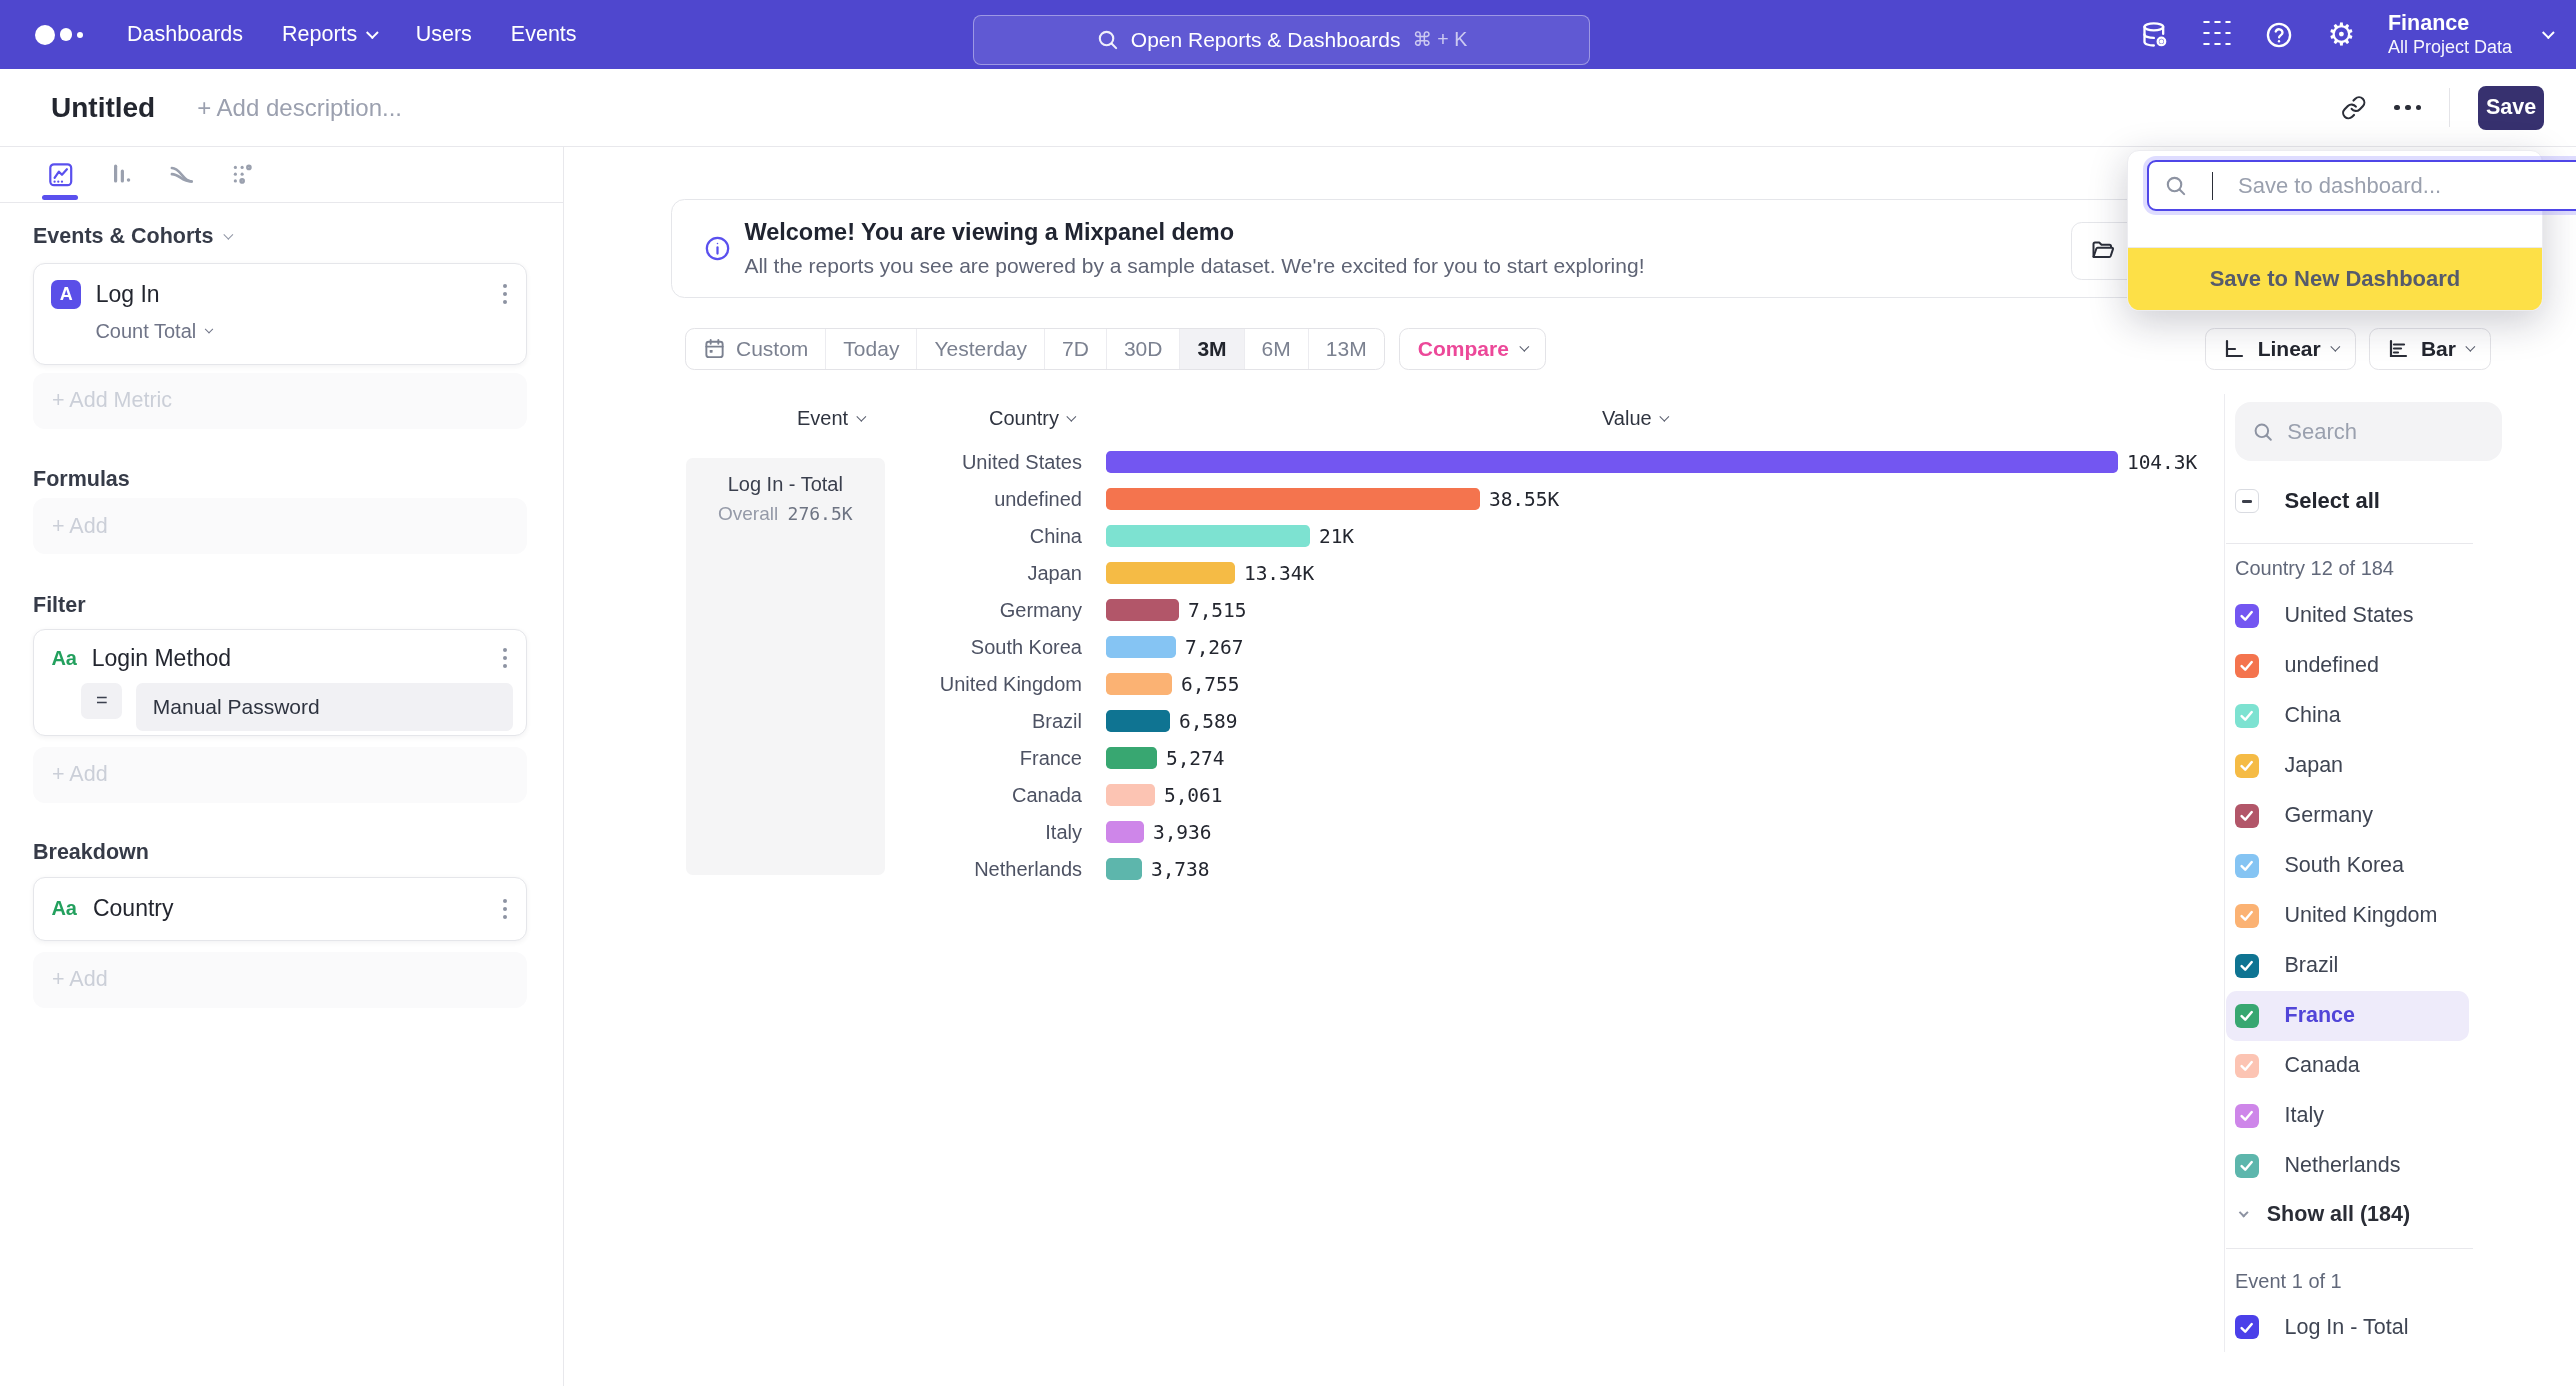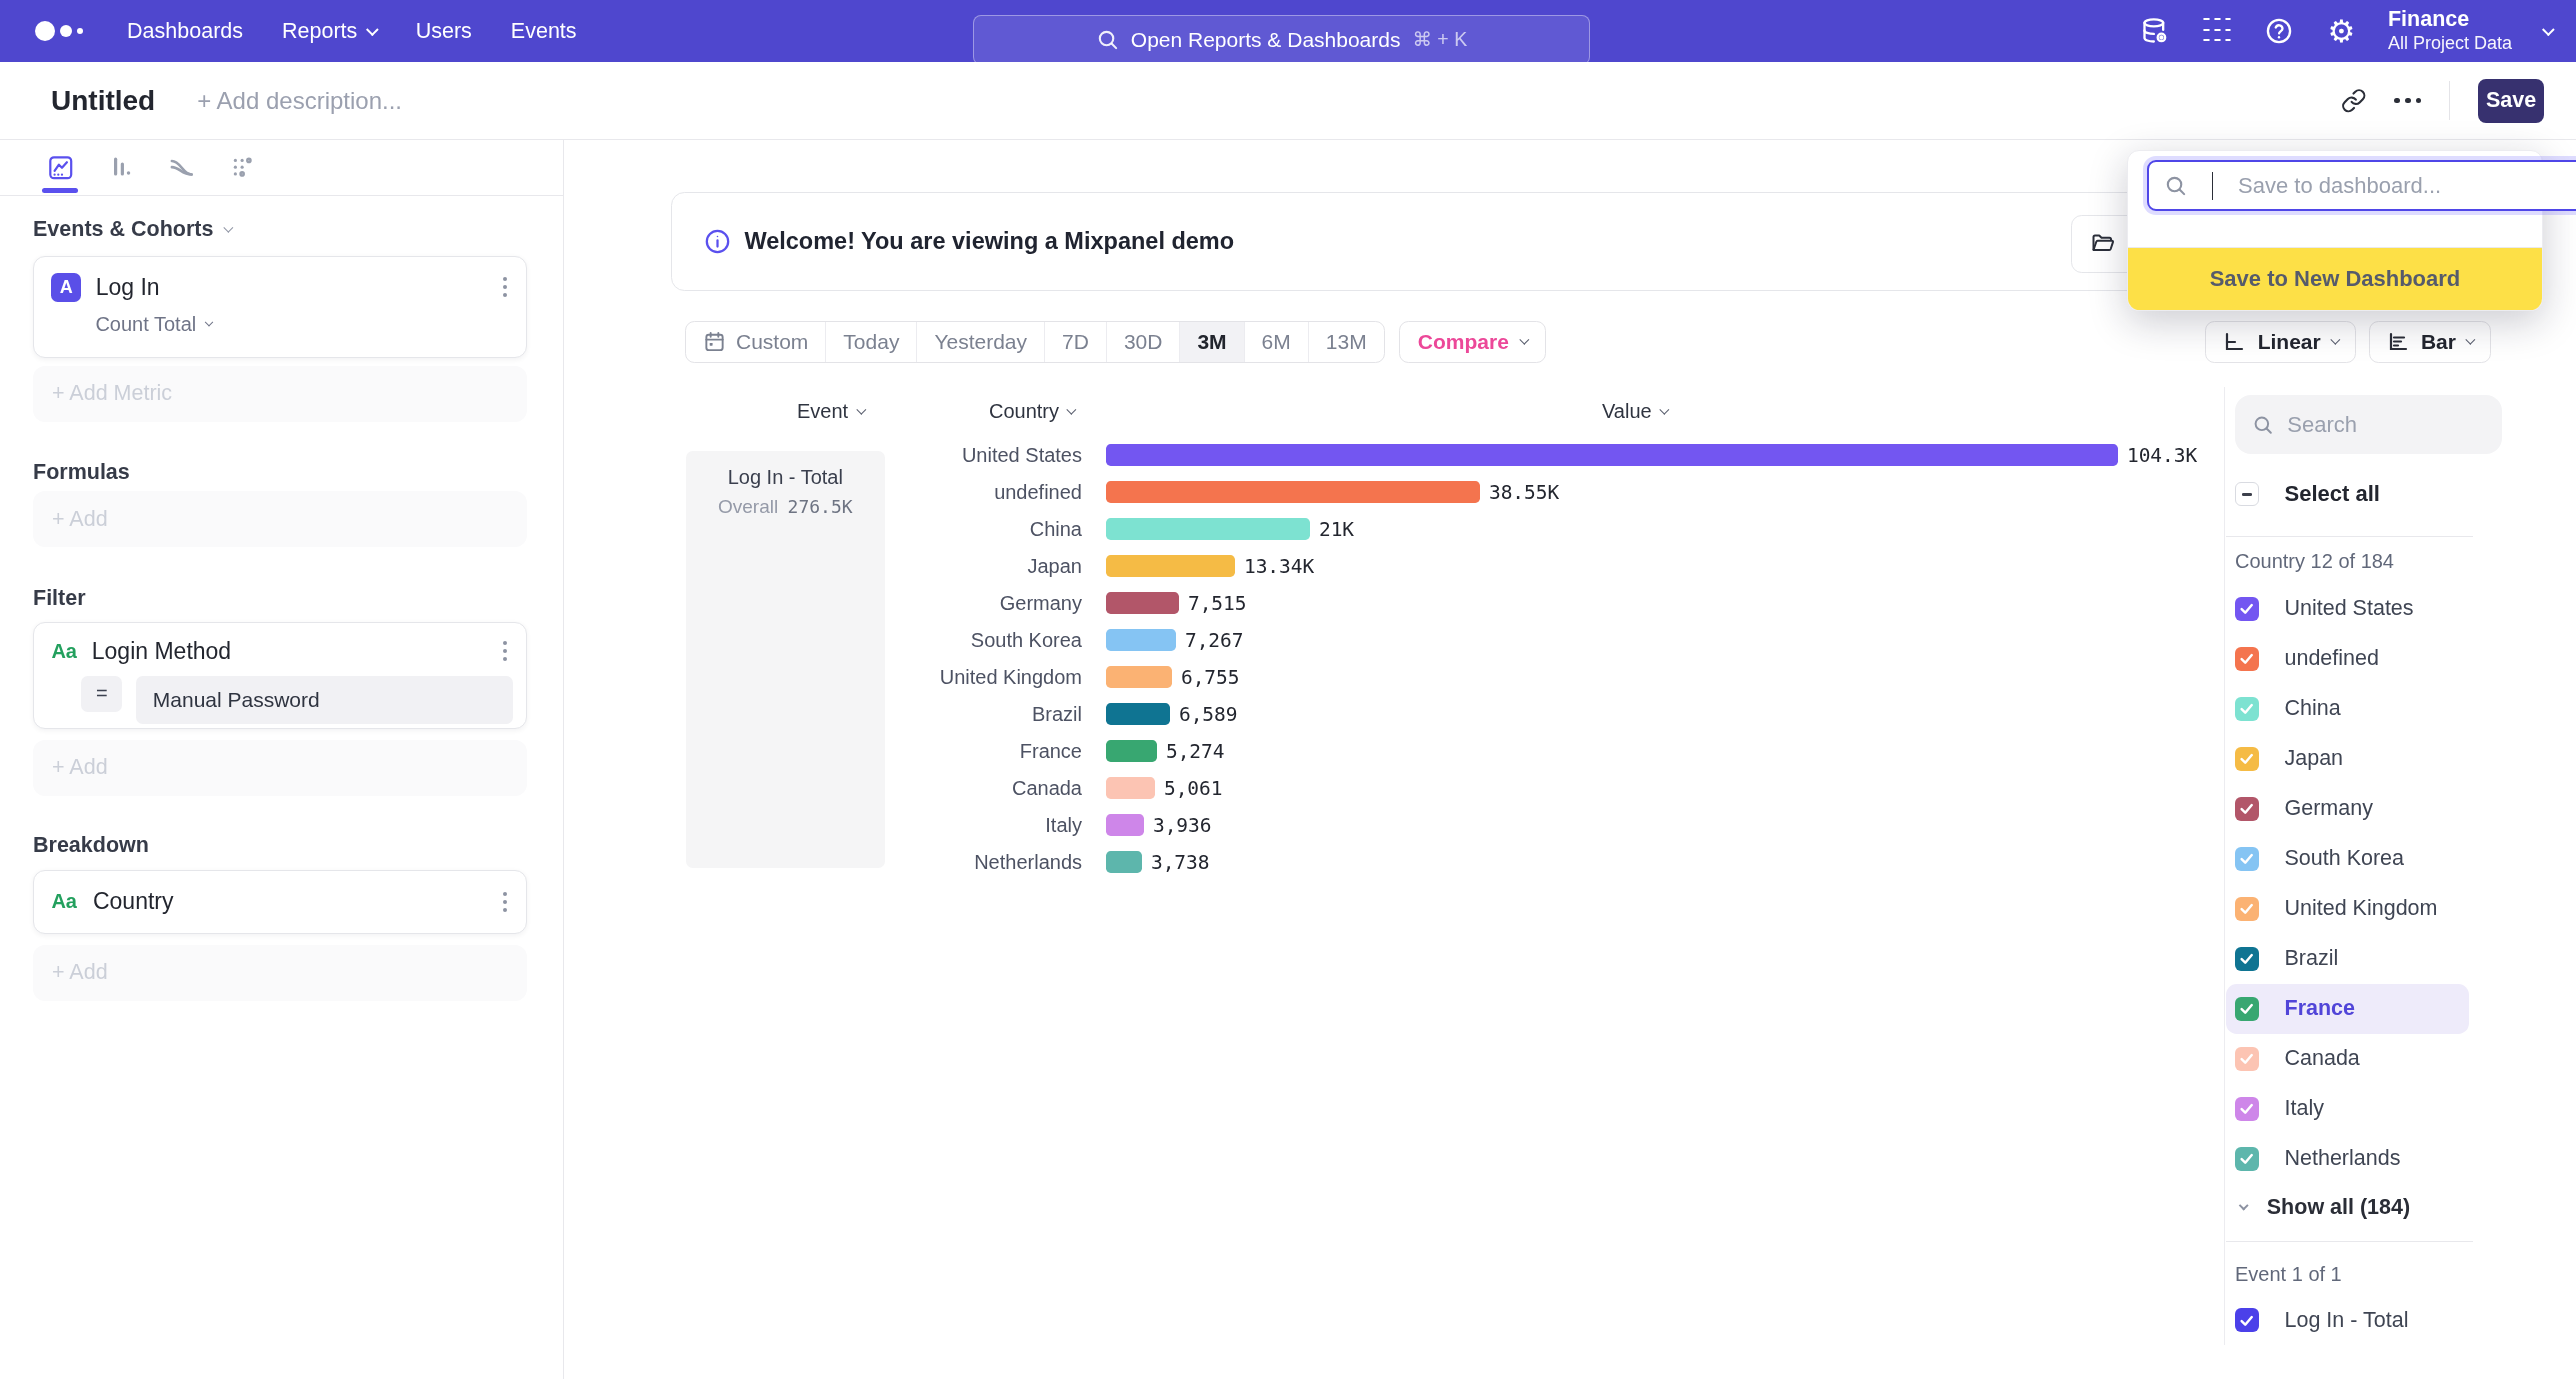--- a/index.html
+++ b/index.html
@@ -1,21 +1,21 @@
 <!DOCTYPE html>
 <html style="font-size:10.7px"><head>
 <meta charset="utf-8">
 <style>
   * { margin:0; padding:0; box-sizing:border-box; }
   html,body { width:2576px; height:1397px; }
   body { font-family:"Liberation Sans", sans-serif; color:#23262f; background:#fff; overflow:hidden; }
   svg { display:block; }
 
   
-  .topnav { position:relative; height:62px; background:#4f47ce; display:flex; align-items:center; }
+  .topnav { position:relative; height:69px; background:#4f47ce; display:flex; align-items:center; }
   .logo { display:flex; align-items:flex-end; gap:4.7px; margin-left:35px; height:29.5px; align-items:center; }
   .logo .c1 { width:20px; height:20px; border-radius:50%; background:#fff; }
   .logo .c2 { width:12.7px; height:12.7px; border-radius:50%; background:#fff; }
   .logo .c3 { width:6px; height:6px; border-radius:50%; background:#fff; }
   .nav-links { display:flex; gap:39px; margin-left:44px; }
   .nav-link { color:#fff; font-size:21.5px; font-weight:500; display:flex; align-items:center; gap:10.7px; cursor:pointer; }
   .chev { display:inline-block; width:8.7px; height:8.7px; border-right:2px solid currentColor; border-bottom:2px solid currentColor; transform:rotate(45deg) translate(-1.3px,-1.3px); }
   .chev-gray { color:#8d93a2; }
   .nav-search { position:absolute; left:973px; top:14.8px; width:617px; height:50px; border:1.3px solid rgba(255,255,255,.38); background:rgba(255,255,255,.10); border-radius:8px; display:flex; align-items:center; justify-content:center; gap:12px; color:#fff; cursor:pointer; }
   .nav-search .ph { font-size:21px; font-weight:500; }
@@ -331,20 +331,21 @@
     <div class="banner">
       <span class="banner-icon">
         <svg width="27" height="27" viewBox="0 0 24 24" fill="none" stroke="#5a50ee" stroke-width="2" stroke-linecap="round">
             <circle cx="12" cy="12" r="9.5"></circle>
             <line x1="12" y1="11" x2="12" y2="16.5"></line>
             <circle cx="12" cy="7.6" r="0.7" fill="#5a50ee" stroke="none"></circle>
           </svg>
       </span>
       <div class="banner-text">
         <span class="b-title">Welcome! You are viewing a Mixpanel demo</span>
+        <span class="b-sub">All the reports you see are powered by a sample dataset. We're excited for you to start exploring!</span>
       </div>
       <div class="banner-btn">
         <svg width="27" height="24" viewBox="0 0 24 24" fill="none" stroke="#2b2f3a" stroke-width="2" stroke-linejoin="round">
             <path d="M3 18V5a1.5 1.5 0 0 1 1.5-1.5h4.2L11 5.8h8A1.5 1.5 0 0 1 20.5 7.3V9"></path>
             <path d="M3 18l2.8-8.2a1.5 1.5 0 0 1 1.4-1H21.5a1 1 0 0 1 .95 1.3L20.2 17a1.5 1.5 0 0 1-1.4 1H3z"></path>
           </svg>
         <span>V</span>
       </div>
     </div>
 

